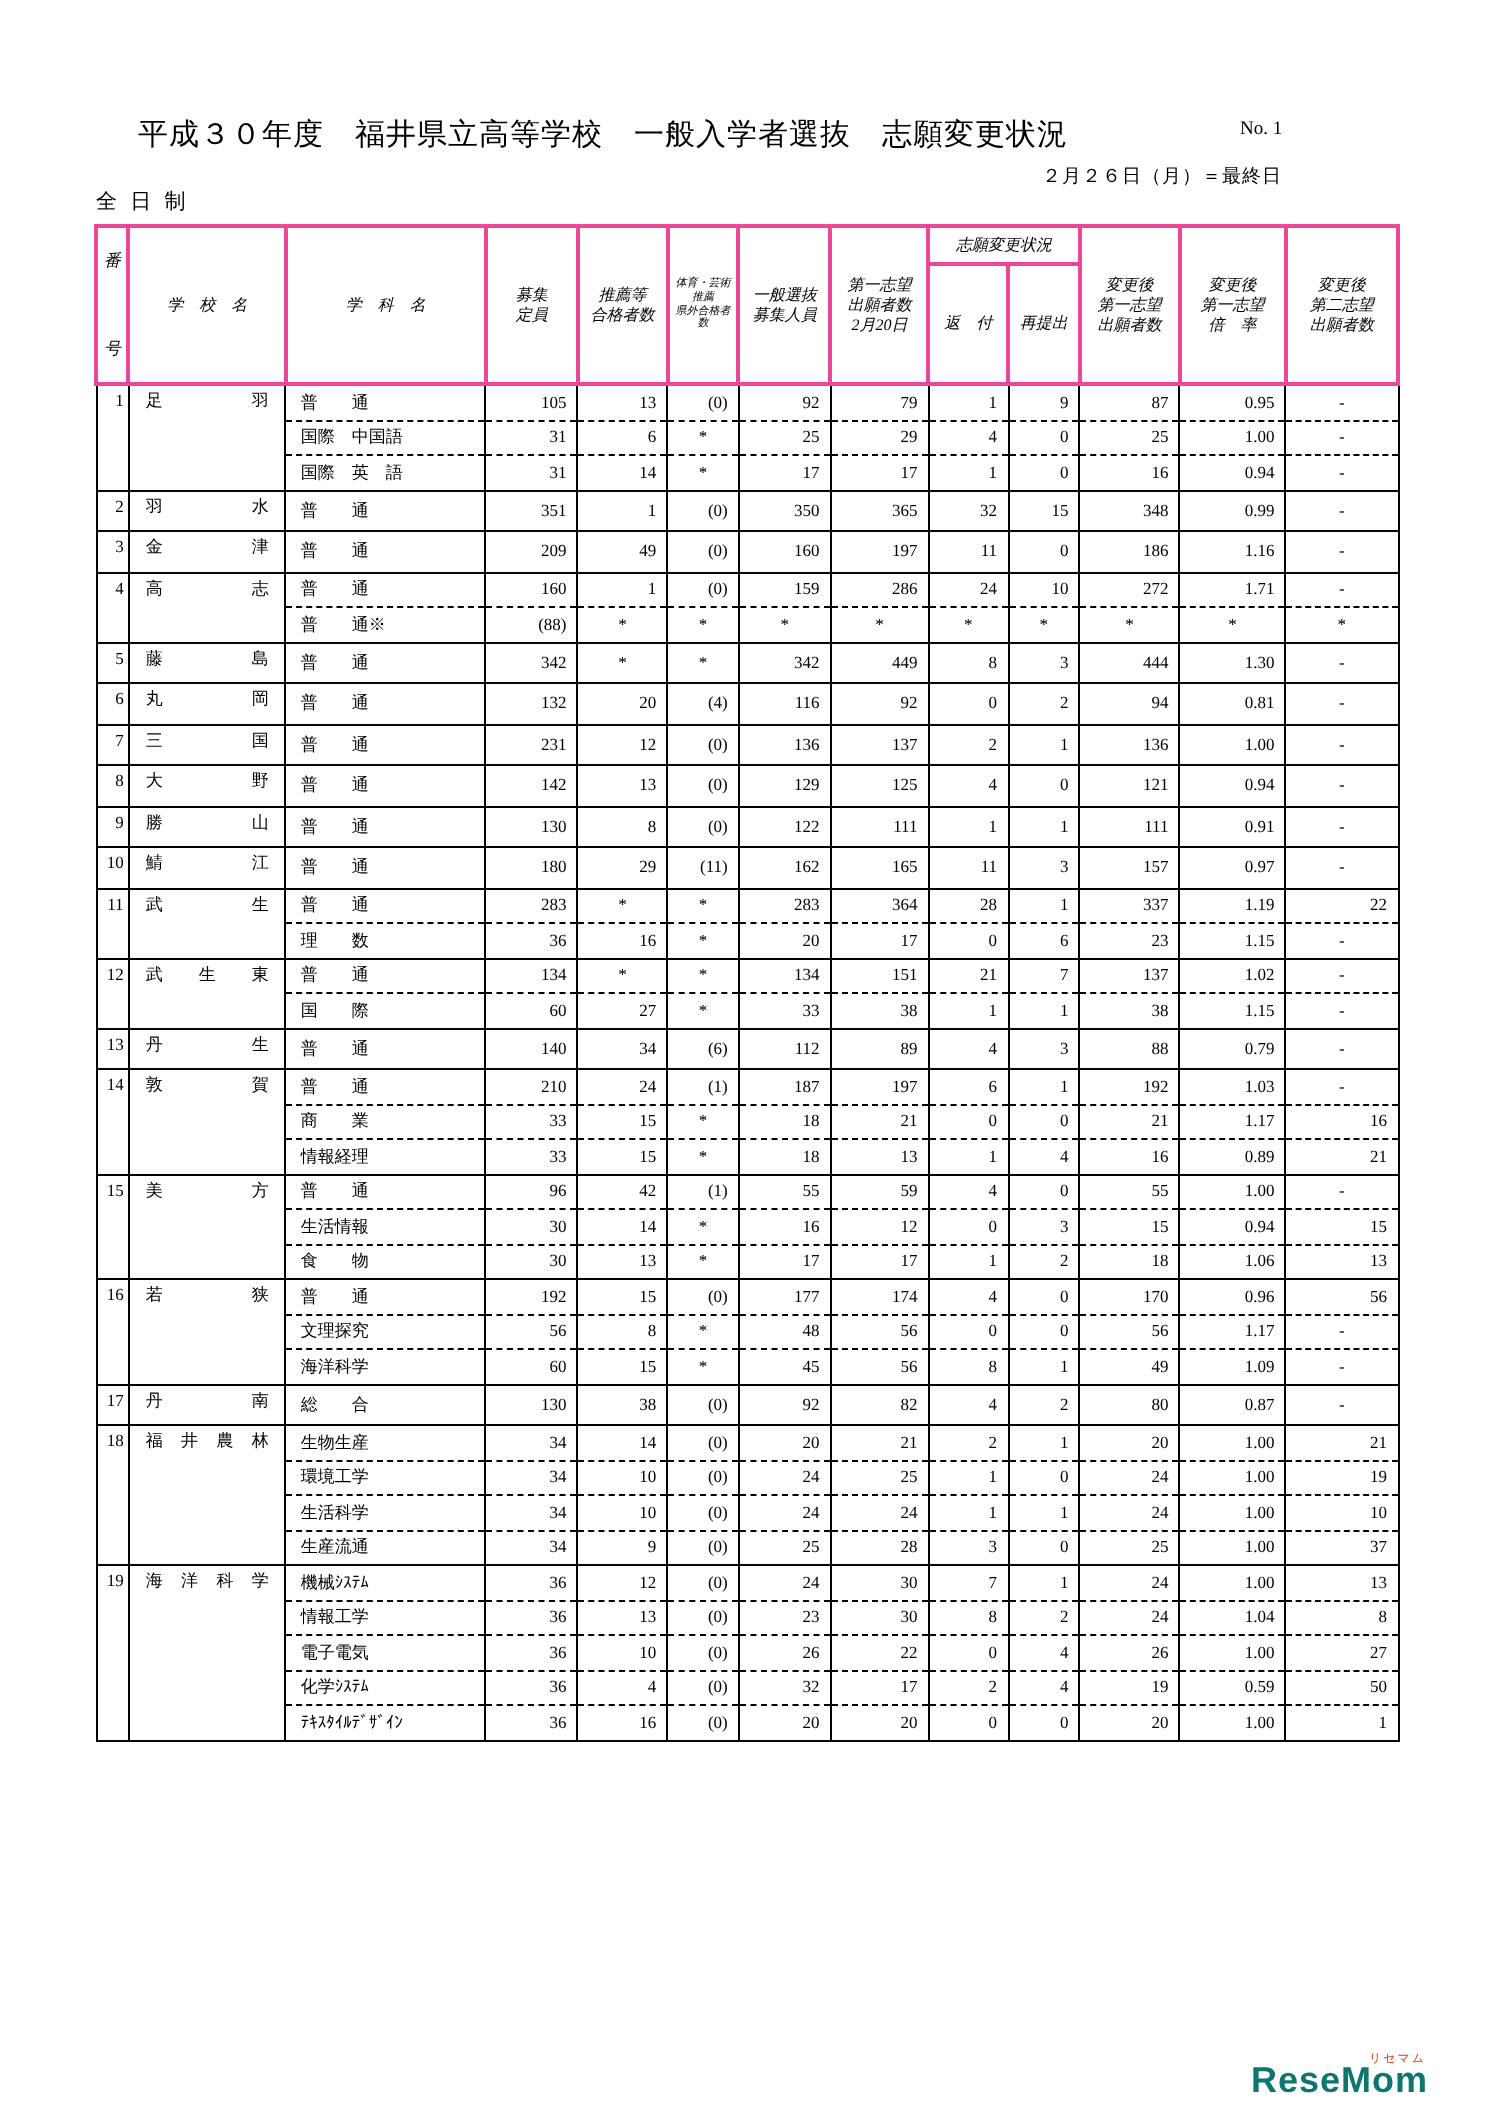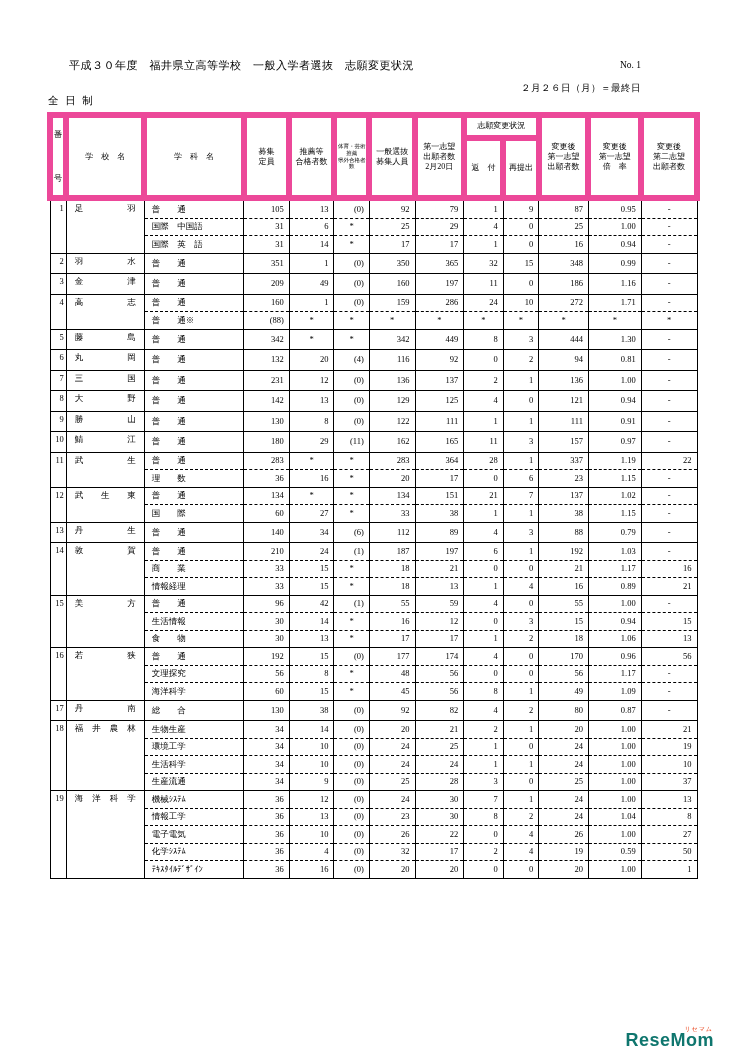--- a/index.html
+++ b/index.html
@@ -1,31 +1,31 @@
 <!DOCTYPE html>
 <html><head>
 <meta charset="utf-8">
 <style>
   html,body{margin:0;padding:0}
   body{
     width:747px;height:1063px;background:#ffffff;position:relative;overflow:hidden;
     font-family:"Liberation Serif","DejaVu Serif",serif;color:#000;
   }
-  .title{position:absolute;left:69px;top:58px;font-size:11px;white-space:pre;letter-spacing:.5px}
+  .title{position:absolute;left:69px;top:58px;font-size:15px;white-space:pre;letter-spacing:.5px}
   .page-no{position:absolute;left:620px;top:60px;font-size:9.5px}
   .date-note{position:absolute;top:82px;left:0;width:641px;text-align:right;font-size:9.5px;letter-spacing:.5px}
   .system{position:absolute;left:48px;top:94px;font-size:10.5px;letter-spacing:2px}
 
   table{
     position:absolute;left:47px;top:112px;width:653px;
     border-collapse:collapse;table-layout:fixed;border:1.4px solid #000;
   }
   th{
-    border:6px solid #ec4899;font-weight:normal;font-size:8px;line-height:1.25;
-    text-align:center;vertical-align:middle;white-space:pre-line;padding:1px 0;
+    border:2px solid #ec4899;font-weight:normal;font-size:8px;line-height:1.25;
+    text-align:center;vertical-align:middle;white-space:pre-line;padding:1px 0;font-style:italic;
   }
   thead tr.hr1{height:15px}
   thead tr.hr2{height:47px}
   .h-small{font-size:5.5px;line-height:1.25;padding:0 1px}
   .vstack{display:flex;flex-direction:column;justify-content:space-between;align-items:center;height:55px;font-size:8.5px}
 
   td{
     border-left:1px solid #000;border-right:1px solid #000;border-top:0;border-bottom:0;
     font-size:8.5px;height:16.5px;line-height:1.1;padding:0;vertical-align:middle;
   }

